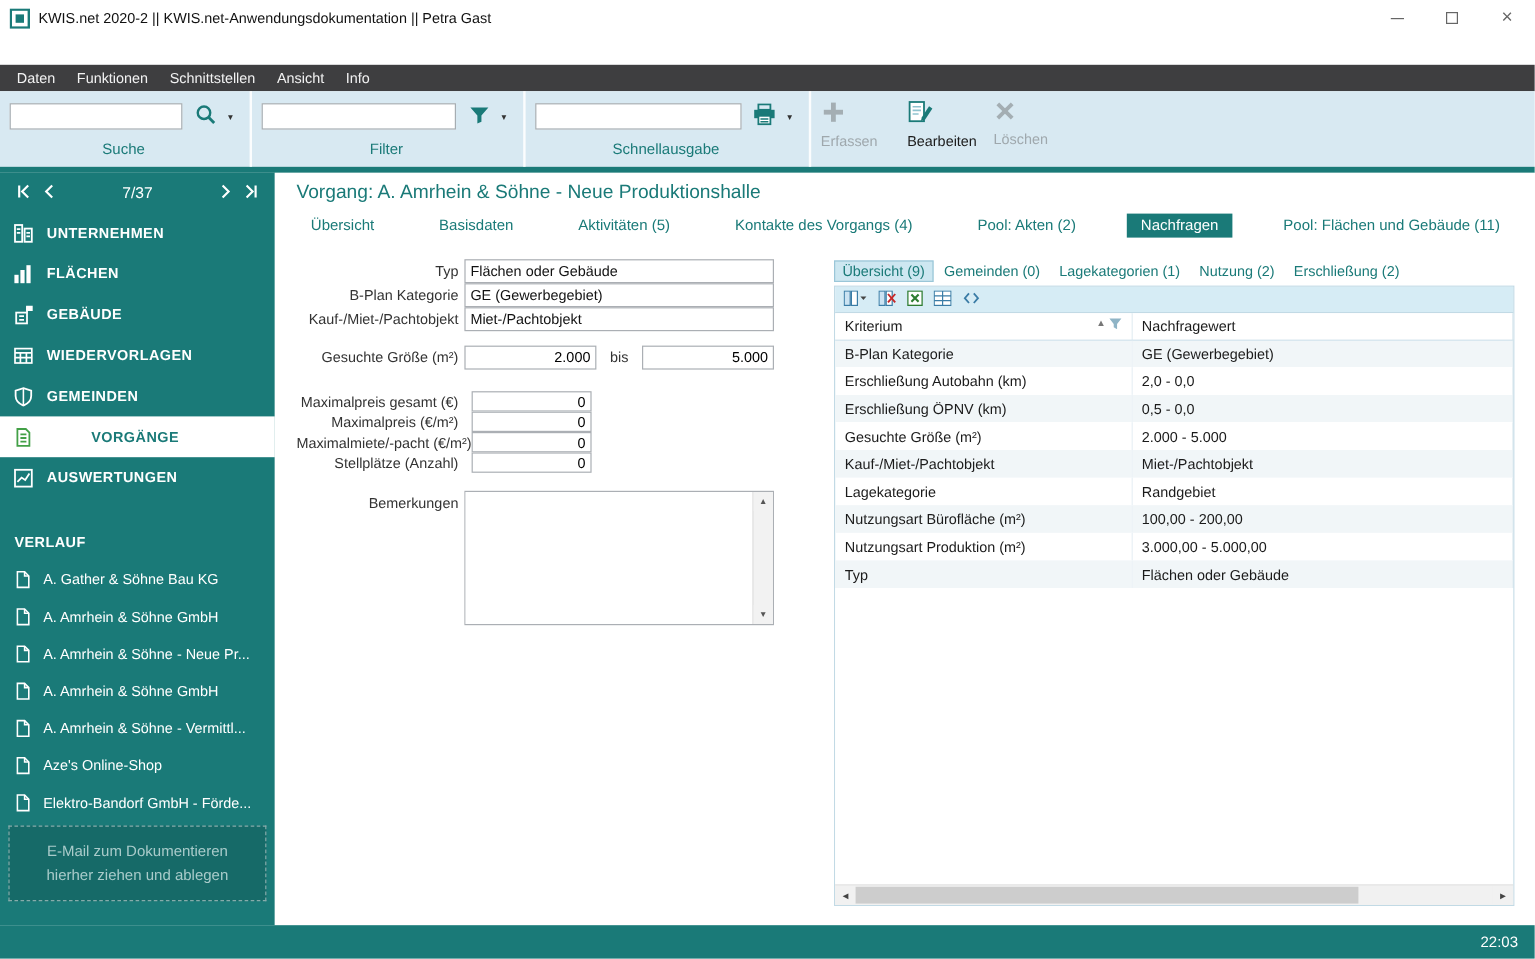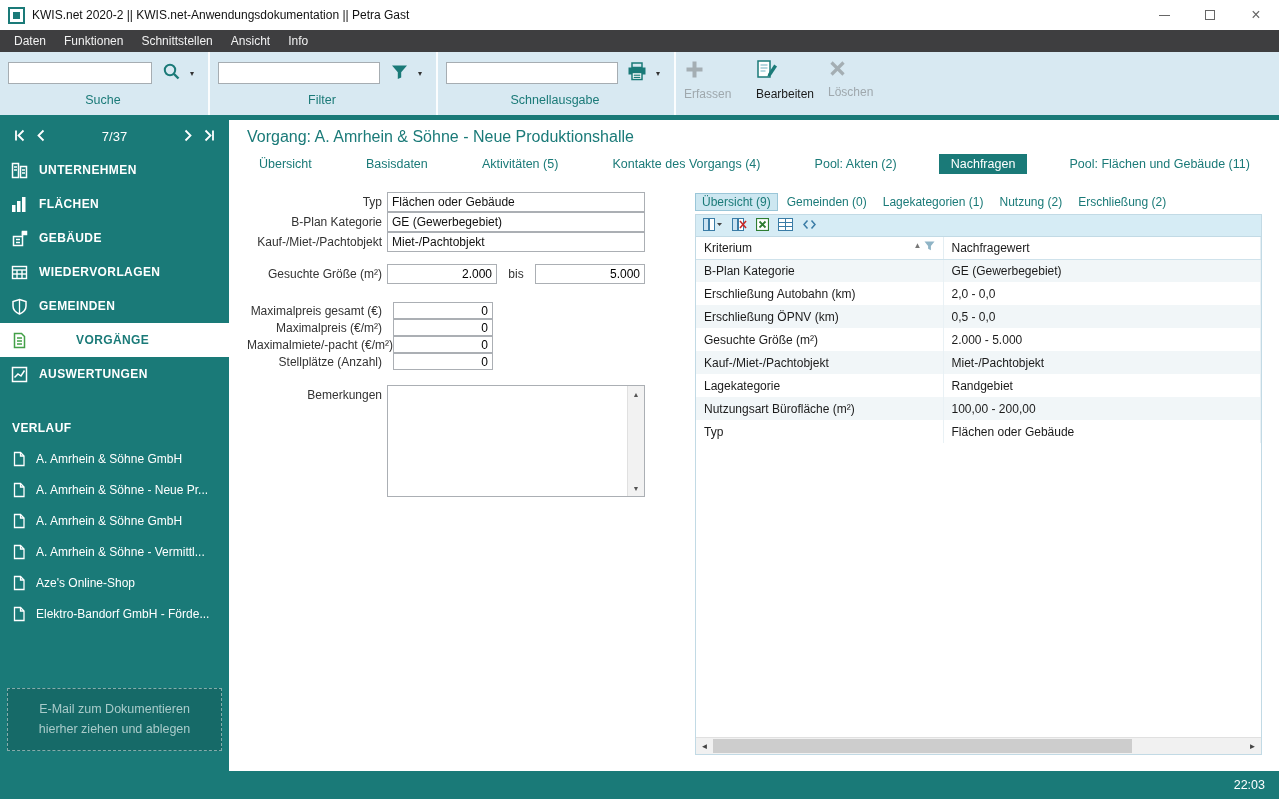--- a/index.html
+++ b/index.html
@@ -10,21 +10,21 @@
   
   .titlebar{height:30px;display:flex;align-items:center;padding-left:8px;background:#fff;flex-shrink:0;}
   .app-icon{width:17px;height:17px;display:inline-flex;}
   .title-text{font-size:12px;color:#111;margin-left:7px;white-space:nowrap;}
   .win-controls{margin-left:auto;display:flex;height:100%;}
   .win-btn{width:46px;height:100%;display:flex;align-items:center;justify-content:center;color:#666;font-size:16px;background:#fff;border:none;cursor:pointer;}
   .maxbox{width:10px;height:10px;border:1px solid #666;display:inline-block;}
   .minline{width:11px;height:1px;background:#666;display:inline-block;}
 
   
-  .menubar{height:22px;background:#3E3E40;display:flex;align-items:center;padding-left:5px;flex-shrink:0;}
+  .menubar{height:22px;background:#3E3E40;display:flex;align-items:center;padding-left:5px;flex-shrink:0;margin-top:24px;}
   .menu-item{color:#F2F2F2;font-size:12px;padding:0 9px;line-height:22px;cursor:default;}
 
   
   .toolbar{height:63px;background:#D8E9F2;display:flex;flex-shrink:0;}
   .tb-group{padding:8px 10px 0 8px;display:flex;flex-direction:column;}
   .tb-row{display:flex;align-items:center;}
   .tb-input{height:22px;border:1px solid #A6ADB2;font-size:12px;padding:0 4px;background:#fff;font-family:inherit;}
   .search-input{width:144px;}
   .filter-input{width:162px;}
   .quick-input{width:172px;}
@@ -340,20 +340,31 @@
       <div>
           <div class="history-item">
             <span class="icon">
               <svg width="14" height="16" viewBox="0 0 14 16">
                 <g stroke="currentColor" fill="none" stroke-width="1.3">
                   <path d="M2.5 1.5 h6 l3.5 3.5 v9.5 h-9.5 z"></path>
                   <path d="M8.5 1.5 v3.5 h3.5"></path>
                 </g>
               </svg>
             </span>
+            <span>A. Gather &amp; Söhne Bau KG</span>
+          </div>
+          <div class="history-item">
+            <span class="icon">
+              <svg width="14" height="16" viewBox="0 0 14 16">
+                <g stroke="currentColor" fill="none" stroke-width="1.3">
+                  <path d="M2.5 1.5 h6 l3.5 3.5 v9.5 h-9.5 z"></path>
+                  <path d="M8.5 1.5 v3.5 h3.5"></path>
+                </g>
+              </svg>
+            </span>
             <span>A. Amrhein &amp; Söhne GmbH</span>
           </div>
           <div class="history-item">
             <span class="icon">
               <svg width="14" height="16" viewBox="0 0 14 16">
                 <g stroke="currentColor" fill="none" stroke-width="1.3">
                   <path d="M2.5 1.5 h6 l3.5 3.5 v9.5 h-9.5 z"></path>
                   <path d="M8.5 1.5 v3.5 h3.5"></path>
                 </g>
               </svg>
@@ -563,20 +574,24 @@
                   </tr>
                   <tr>
                     <td>Lagekategorie</td>
                     <td>Randgebiet</td>
                   </tr>
                   <tr>
                     <td>Nutzungsart Bürofläche (m²)</td>
                     <td>100,00 - 200,00</td>
                   </tr>
                   <tr>
+                    <td>Nutzungsart Produktion (m²)</td>
+                    <td>3.000,00 - 5.000,00</td>
+                  </tr>
+                  <tr>
                     <td>Typ</td>
                     <td>Flächen oder Gebäude</td>
                   </tr>
                 </tbody>
             </table>
             <div class="table-space"></div>
             <div class="hscroll">
               <button class="hs-btn">◄</button>
               <div class="hs-track">
                 <div class="hs-thumb"></div>

